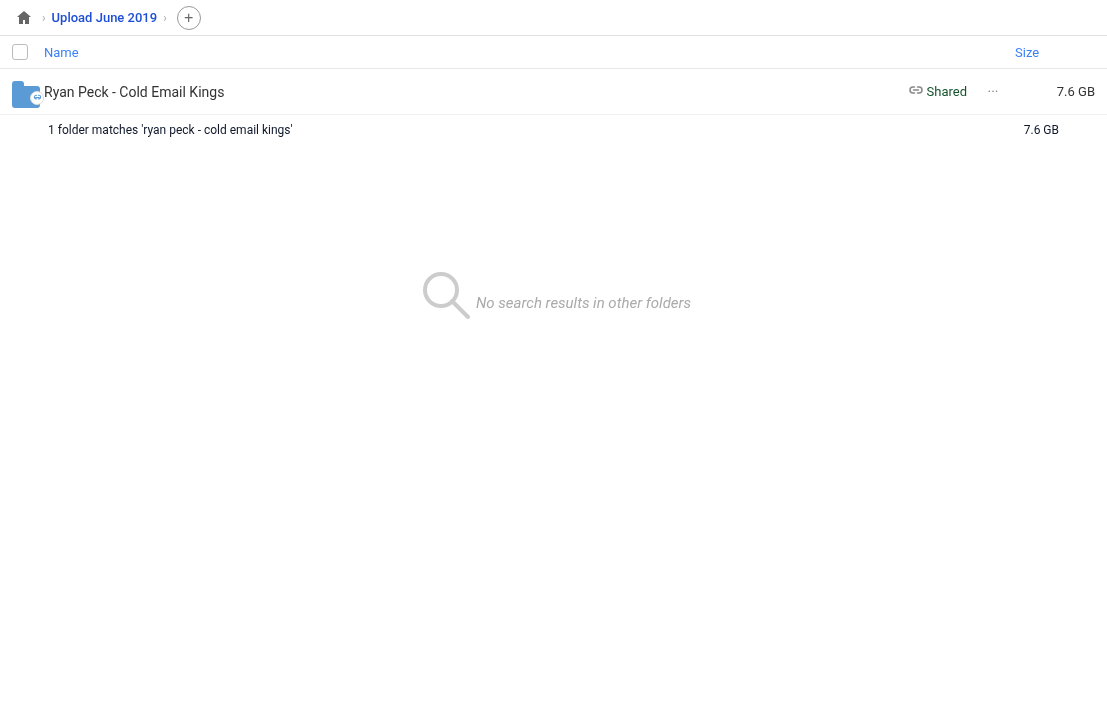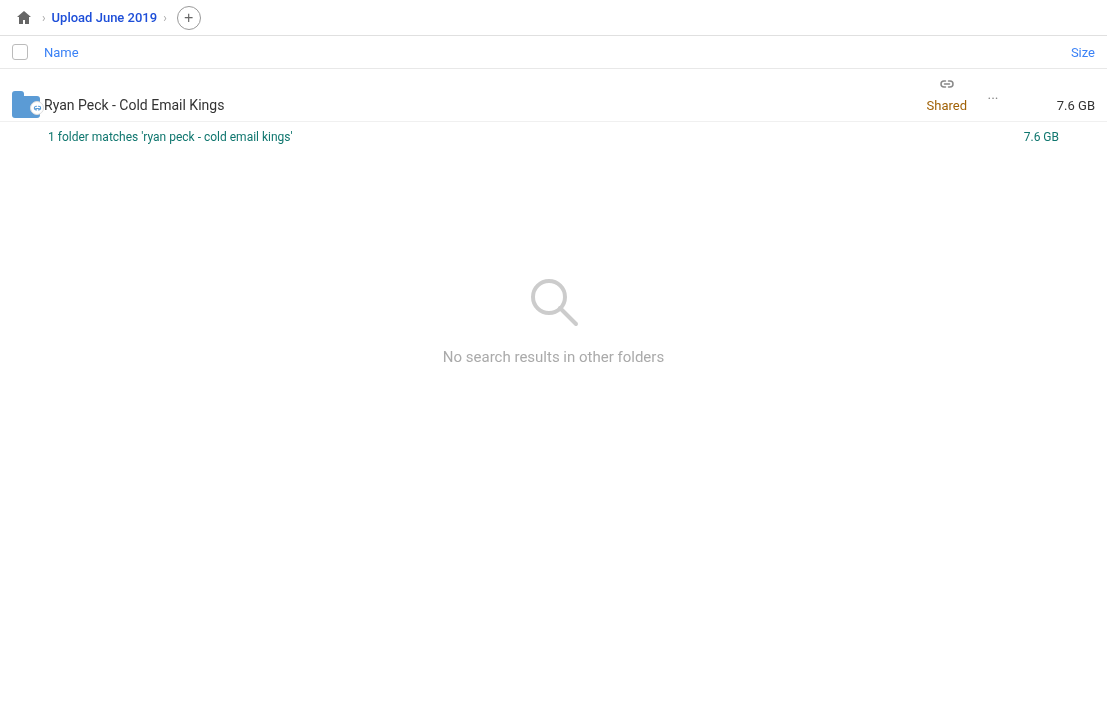--- a/index.html
+++ b/index.html
@@ -77,35 +77,34 @@
       width: 32px;
       flex-shrink: 0;
     }
 
     .col-name {
       flex: 1;
     }
 
     .col-size {
       width: 80px;
-      text-align: right;
     }
 
     .checkbox {
       width: 16px;
       height: 16px;
       border: 1.5px solid #bbb;
       border-radius: 3px;
       background: white;
       cursor: pointer;
     }
 
     .file-row {
       display: flex;
-      align-items: flex-end;
+      align-items: center;
       padding: 8px 12px;
       border-bottom: 1px solid #f0f0f0;
       cursor: pointer;
       min-height: 46px;
     }
 
     .folder-icon-wrapper {
       width: 32px;
       flex-shrink: 0;
     }
@@ -155,24 +154,23 @@
     .file-name {
       flex: 1;
       font-size: 14px;
       color: #333;
     }
 
     .shared-area {
       display: flex;
       align-items: center;
       gap: 4px;
-      color: #a16207;
+      color: #14532d;
       font-size: 13px;
       margin-right: 12px;
-      flex-direction: column;
     }
 
     .link-icon {
       font-size: 14px;
       color: #888;
     }
 
     .more-btn {
       width: 28px;
       height: 28px;
@@ -187,33 +185,34 @@
 
     .file-size {
       width: 80px;
       text-align: right;
       font-size: 13px;
       color: #333;
     }
 
     .match-info {
       padding: 8px 48px;
-      color: #0f766e;
+      color: #0f172a;
       font-size: 12px;
       display: flex;
       justify-content: space-between;
     }
 
     .empty-state {
       display: flex;
-      flex-direction: column;
+      flex-direction: row;
       align-items: center;
       justify-content: center;
       margin-top: 120px;
       color: #bbb;
+      font-style: italic;
     }
 
     .search-icon-large {
       width: 60px;
       height: 60px;
       margin-bottom: 16px;
     }
 
     .empty-text {
       font-size: 15px;

